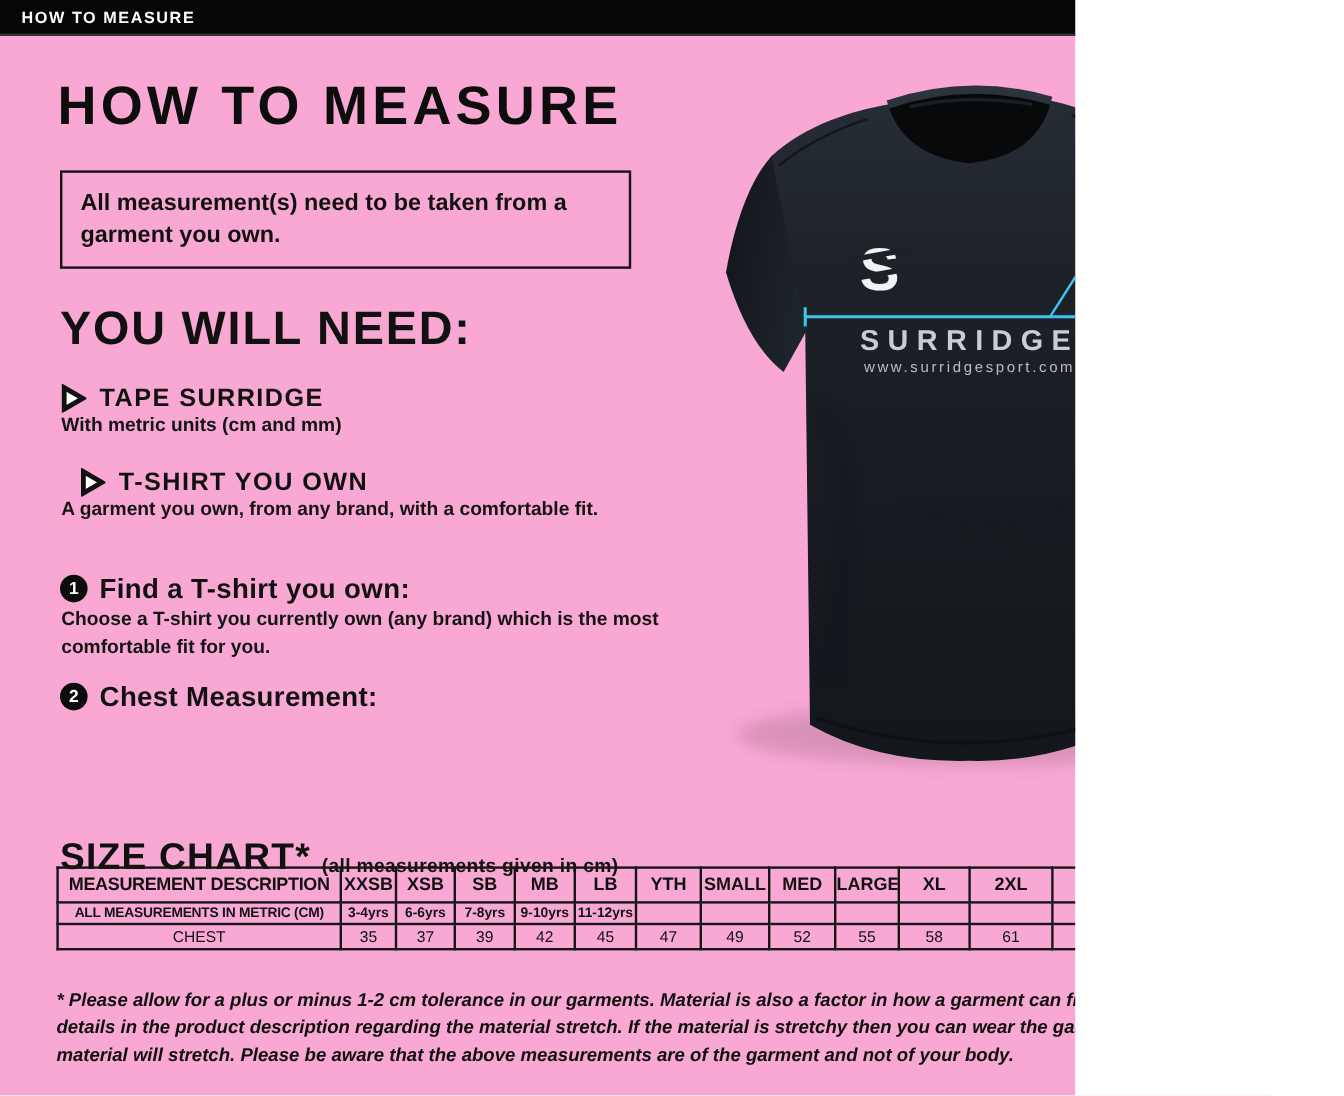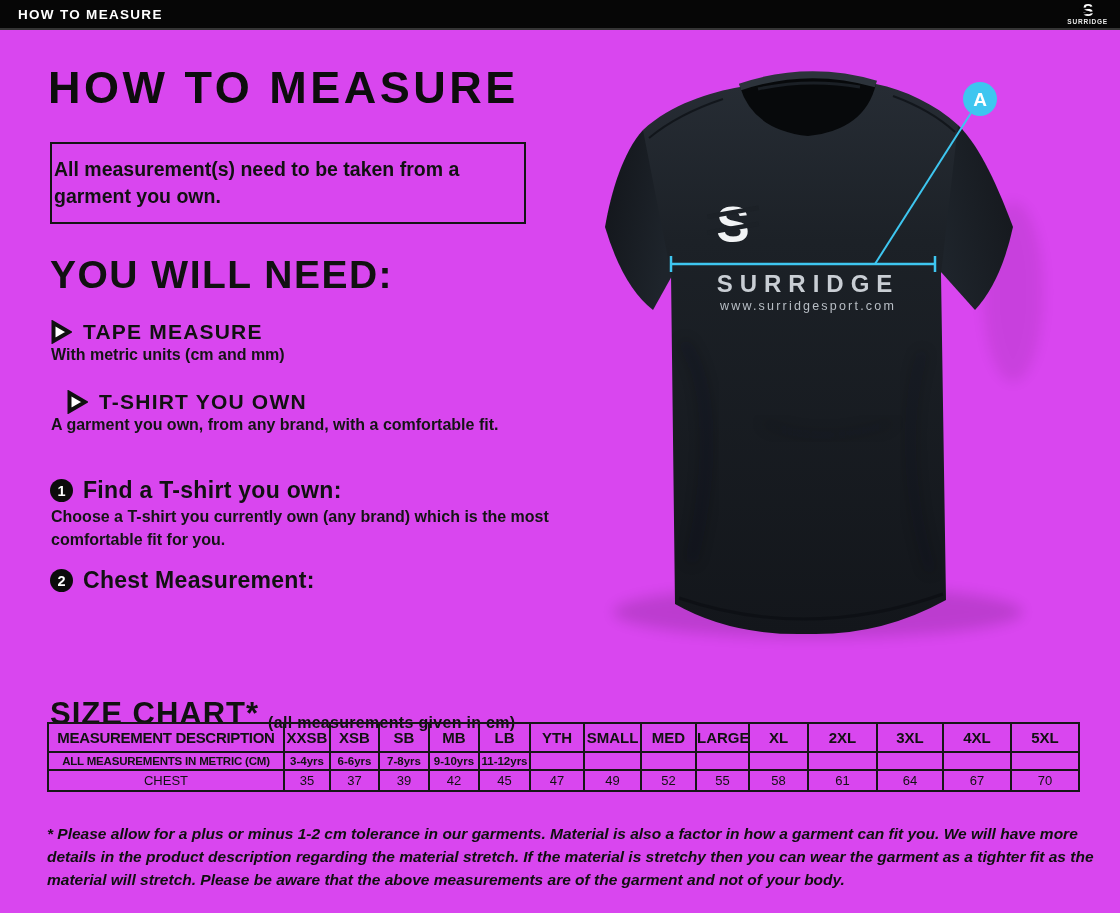--- a/index.html
+++ b/index.html
@@ -1,38 +1,38 @@
 <!DOCTYPE html>
 <html><head>
 <meta charset="utf-8">
 <style>
   * { box-sizing: border-box; }
   html, body { margin: 0; padding: 0; background: #ffffff; }
   body { width: 1120px; height: 913px; font-family: "Liberation Sans", sans-serif; color: #111; }
-  .page { position: relative; width: 1120px; height: 913px; overflow: hidden; background: #d946ef; }
+  .page { position: relative; width: 896px; height: 913px; overflow: hidden; background: #f9a8d4; }
 
   
   .topbar {
     position: absolute; top: 0; left: 0; width: 1120px; height: 30px;
     background: #060606; border-bottom: 2px solid #343434;
     display: flex; align-items: center; justify-content: space-between;
     padding: 0 8px 0 18px;
   }
   .topbar-title { color: #fff; font-size: 13.5px; font-weight: bold; letter-spacing: 1.3px; }
   .topbar-logo { display: flex; flex-direction: column; align-items: center; line-height: 1; margin-right: 4px; }
   .topbar-logo .brand-word { color: #e9e9e9; font-size: 6.5px; font-weight: bold; letter-spacing: 0.8px; margin-top: 1px; }
 
   
   .page-title {
     position: absolute; left: 48px; top: 62px; margin: 0;
     font-size: 45px; font-weight: bold; letter-spacing: 3.5px; color: #0d0d0d;
   }
   .note-box {
     position: absolute; left: 50px; top: 142px; width: 476px;
-    border: 2.5px solid #141414; padding: 12px 2px;
+    border: 2.5px solid #141414; padding: 12px 15px;
     font-size: 19.5px; font-weight: bold; line-height: 1.38; color: #111;
   }
   .ywn-heading {
     position: absolute; left: 50px; top: 253px; margin: 0;
     font-size: 39px; font-weight: bold; letter-spacing: 1.5px;
   }
   .bullet-row { position: absolute; display: flex; align-items: center; gap: 11px; }
   .bullet-row .bullet-title { font-size: 21px; font-weight: bold; letter-spacing: 1.2px; }
   .bullet-desc { position: absolute; font-size: 16px; font-weight: bold; color: #141414; }
   .b1 { left: 50px; top: 320px; }
@@ -104,21 +104,21 @@
   <div class="note-box">
     <span>All measurement(s) need to be taken from a garment you own.</span>
   </div>
 
   <h2 class="ywn-heading">YOU WILL NEED:</h2>
 
   <div class="bullet-row b1">
     <svg width="22" height="24" viewBox="0 0 22 24" aria-hidden="true">
       <path d="M3.5 3 L19 12 L3.5 21 Z" fill="#ffffff" stroke="#101010" stroke-width="4" stroke-linejoin="miter"></path>
     </svg>
-    <span class="bullet-title">TAPE MEASURE</span>
+    <span class="bullet-title">TAPE SURRIDGE</span>
   </div>
   <div class="bullet-desc b1d">With metric units (cm and mm)</div>
 
   <div class="bullet-row b2">
     <svg width="22" height="24" viewBox="0 0 22 24" aria-hidden="true">
       <path d="M3.5 3 L19 12 L3.5 21 Z" fill="#ffffff" stroke="#101010" stroke-width="4" stroke-linejoin="miter"></path>
     </svg>
     <span class="bullet-title">T-SHIRT YOU OWN</span>
   </div>
   <div class="bullet-desc b2d">A garment you own, from any brand, with a comfortable fit.</div>

